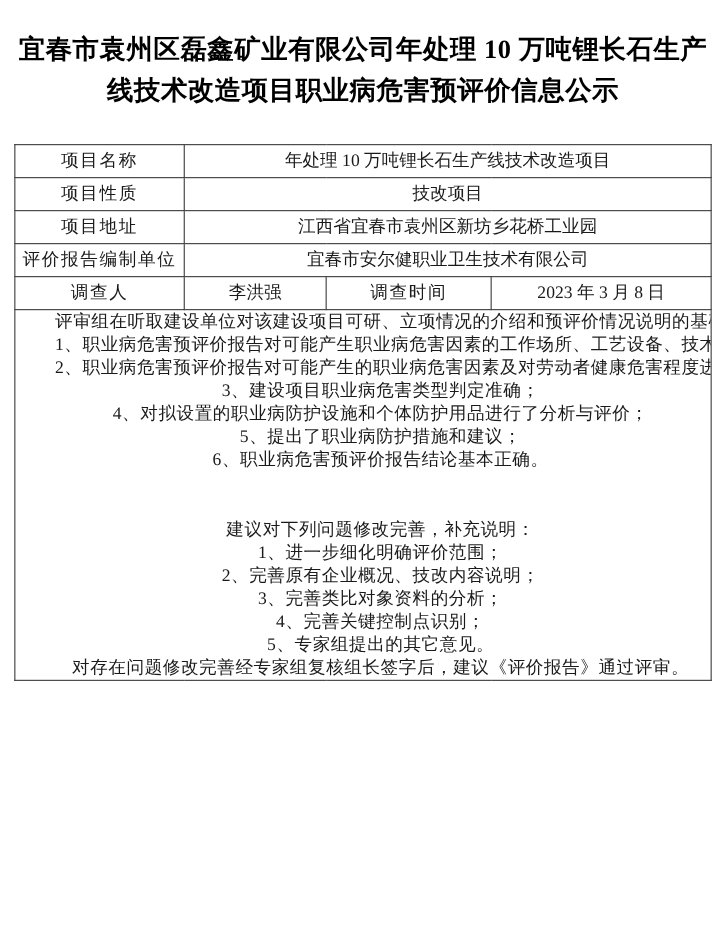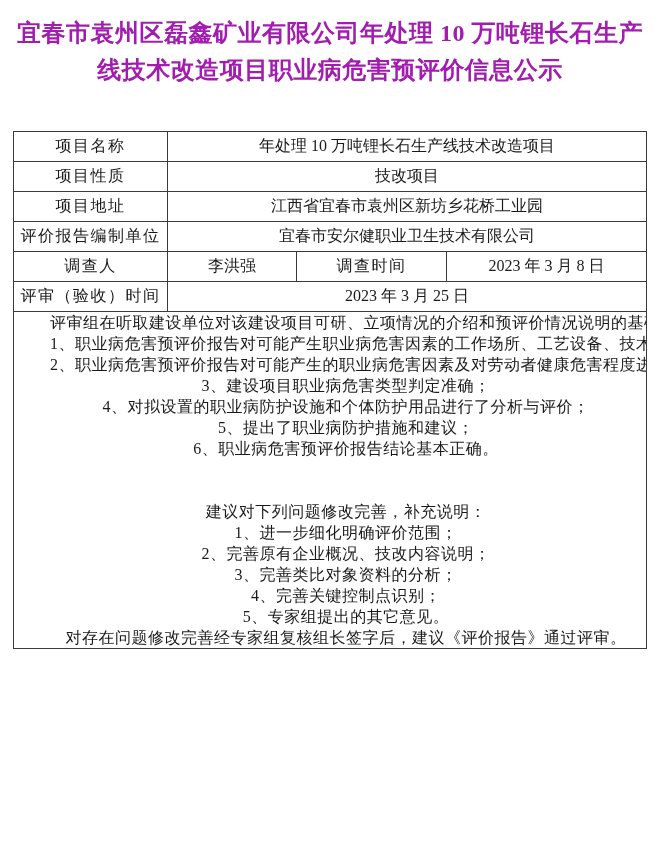--- a/index.html
+++ b/index.html
@@ -10,26 +10,26 @@
   body {
     width: 660px;
     height: 841px;
     position: relative;
     font-family: "Liberation Serif", serif;
     color: #1a1a1a;
     overflow: hidden;
   }
   .page-title {
     margin: 0;
-    padding: 15px 10px 0 10px;
+    padding: 28px 10px 0 10px;
     text-align: center;
     font-size: 24px;
     font-weight: bold;
     line-height: 37px;
-    color: #a21caf;
+    color: #000000;
     letter-spacing: 0.5px;
   }
   table.info-table {
     position: absolute;
     left: 13px;
     top: 131px;
     width: 633px;
     border-collapse: collapse;
     table-layout: fixed;
     font-size: 16px;
@@ -94,24 +94,20 @@
       <td class="label-cell">评价报告编制单位</td>
       <td colspan="3">宜春市安尔健职业卫生技术有限公司</td>
     </tr>
     <tr>
       <td class="label-cell">调查人</td>
       <td>李洪强</td>
       <td class="label-cell">调查时间</td>
       <td>2023 年 3 月 8 日</td>
     </tr>
     <tr>
-      <td class="label-cell">评审（验收）时间</td>
-      <td colspan="3">2023 年 3 月 25 日</td>
-    </tr>
-    <tr>
       <td colspan="4" class="opinion-cell">
         <p>评审组在听取建设单位对该建设项目可研、立项情况的介绍和预评价情况说明的基础上，查阅了有关资料，评审了《评价报告》，经过认真讨论，形成以下意见：</p>
         <p>1、职业病危害预评价报告对可能产生职业病危害因素的工作场所、工艺设备、技术材料等进行了描述；</p>
         <p>2、职业病危害预评价报告对可能产生的职业病危害因素及对劳动者健康危害程度进行了分析和评价；</p>
         <p>3、建设项目职业病危害类型判定准确；</p>
         <p>4、对拟设置的职业病防护设施和个体防护用品进行了分析与评价；</p>
         <p>5、提出了职业病防护措施和建议；</p>
         <p>6、职业病危害预评价报告结论基本正确。</p>
         <div class="opinion-gap"></div>
         <p>建议对下列问题修改完善，补充说明：</p>

